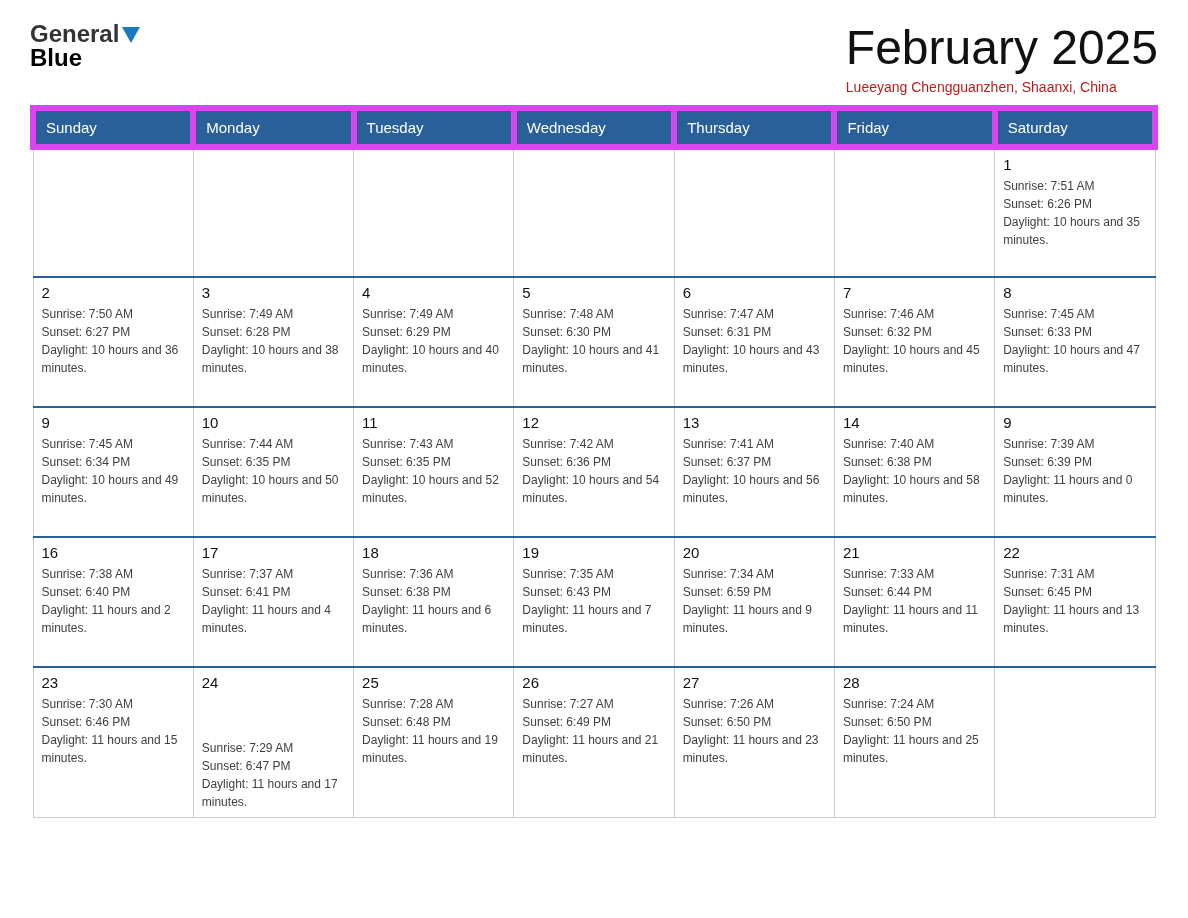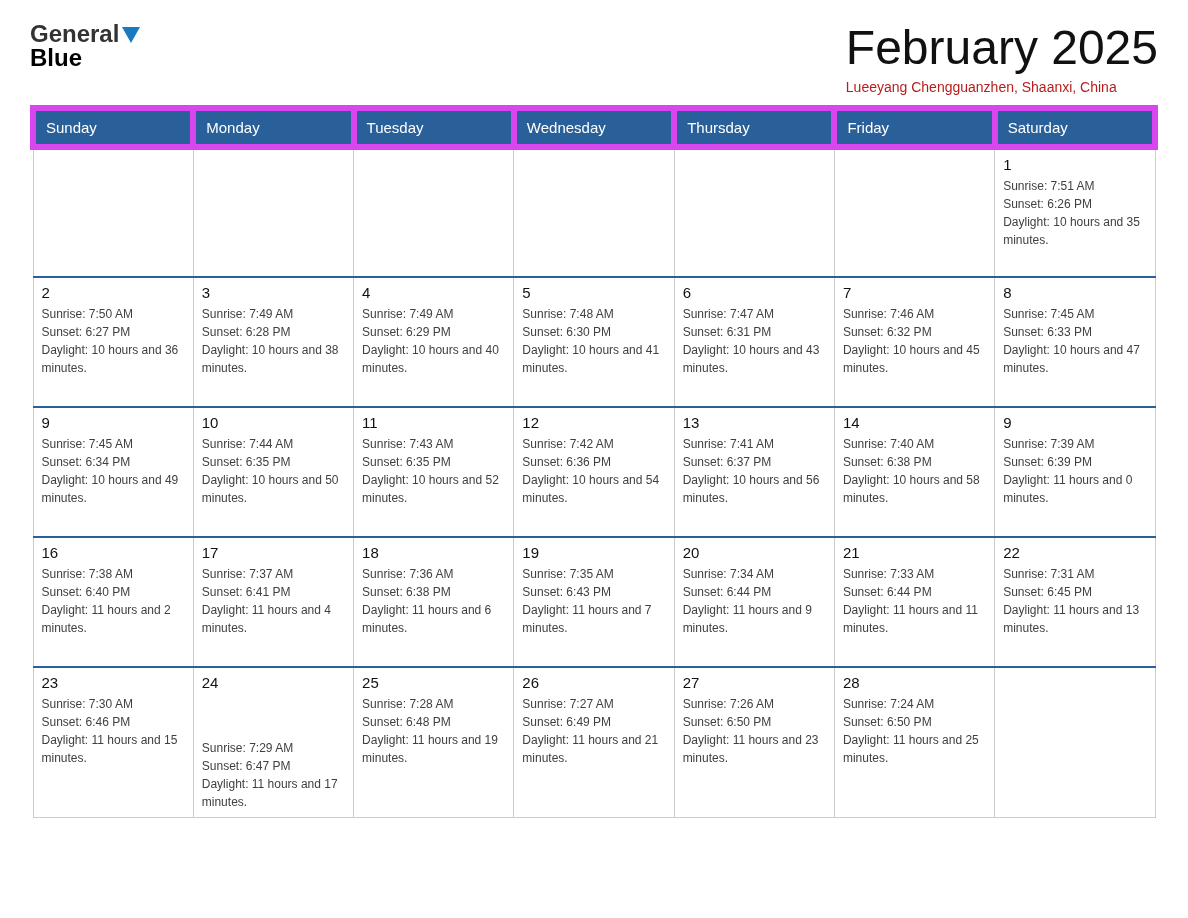--- a/index.html
+++ b/index.html
@@ -246,21 +246,21 @@
         </td>
         <td>
           <span class="day-number">19</span>
           <div class="day-info" style="white-space: pre-line;">Sunrise: 7:35 AM
 Sunset: 6:43 PM
 Daylight: 11 hours and 7 minutes.</div>
         </td>
         <td>
           <span class="day-number">20</span>
           <div class="day-info" style="white-space: pre-line;">Sunrise: 7:34 AM
-Sunset: 6:44 PM
+Sunset: 6:59 PM
 Daylight: 11 hours and 9 minutes.</div>
         </td>
         <td>
           <span class="day-number">21</span>
           <div class="day-info" style="white-space: pre-line;">Sunrise: 7:33 AM
 Sunset: 6:44 PM
 Daylight: 11 hours and 11 minutes.</div>
         </td>
         <td>
           <span class="day-number">22</span>

